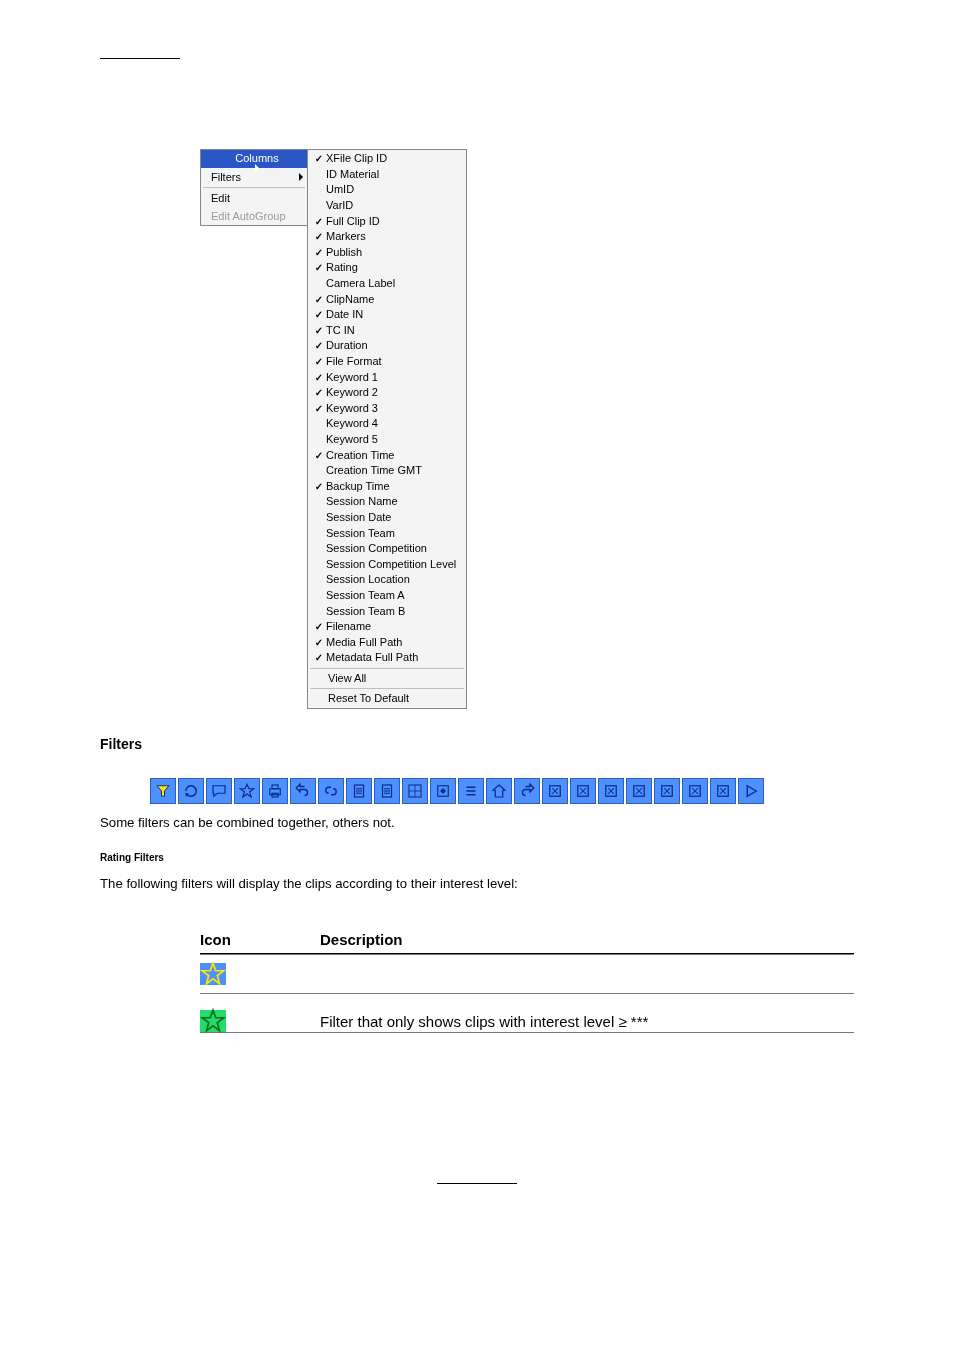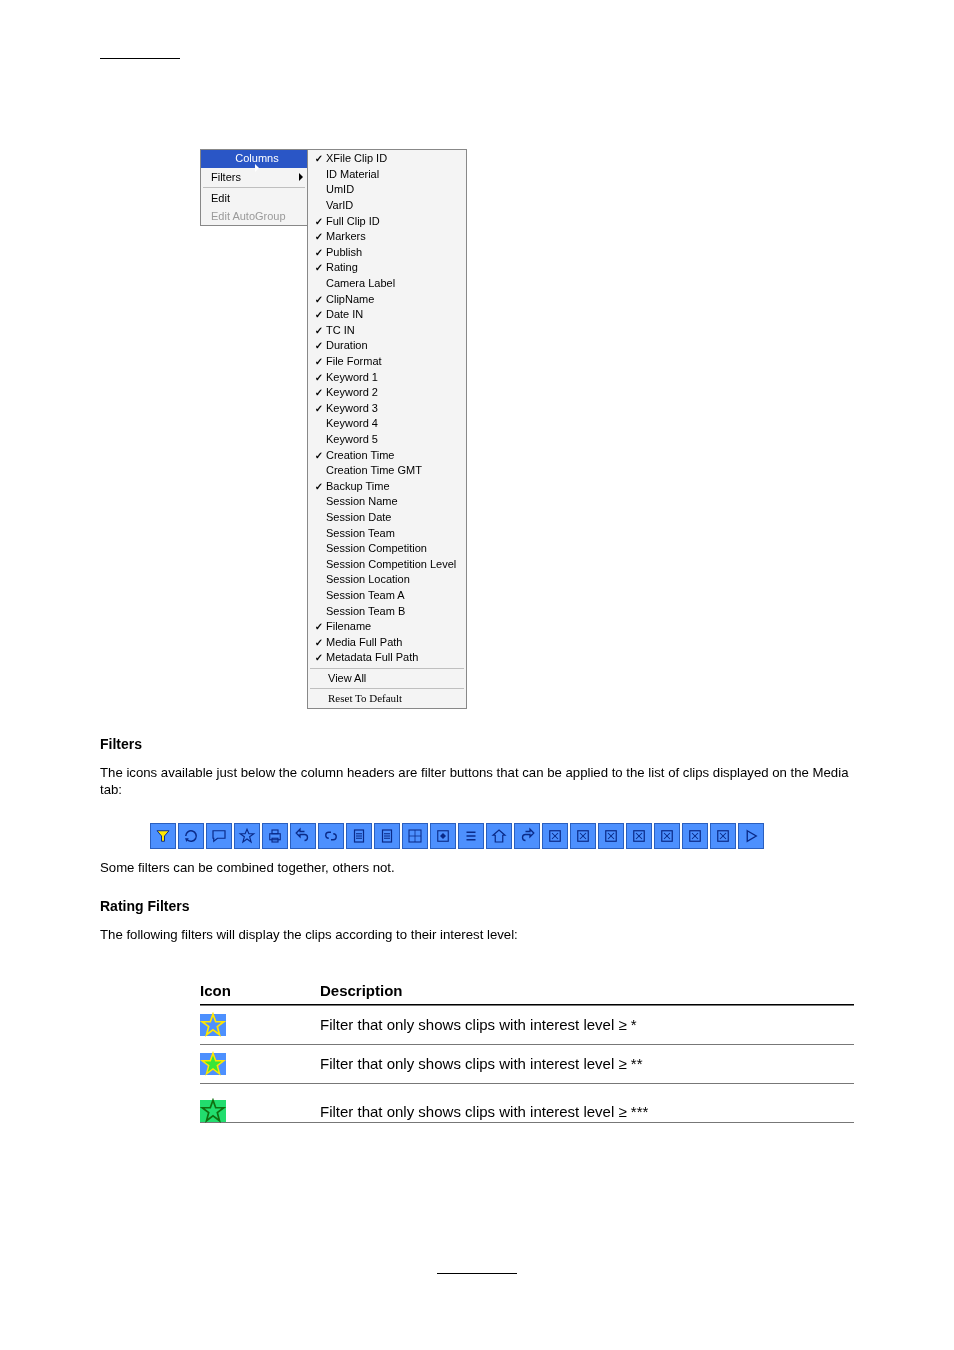--- a/index.html
+++ b/index.html
@@ -76,21 +76,21 @@
     font-size: 10px;
     font-weight: bold;
     text-align: center;
     display: inline-block;
   }
   .menu-right .sep { border-top: 1px solid #bfbfbf; margin: 2px 2px; }
 
   .prose { font-size: 13.2px; line-height: 1.35; margin-top: 24px; }
   .prose p { margin: 10px 0 0 0; }
   .h3 { font-weight: bold; font-size: 14px; margin-top: 26px; }
-  .h4 { font-weight: bold; font-size: 14px; margin-top: 20px; }
+  .h4 { font-weight: bold; font-size: 10px; margin-top: 20px; }
 
   .icon-bar {
     margin-top: 24px;
     margin-left: 50px;
     display: flex;
     gap: 2px;
   }
   .icon {
     width: 26px; height: 26px;
     background: #4d90fe;
@@ -291,28 +291,27 @@
           <span>Metadata Full Path</span>
         </div>
         <div class="sep"></div>
         <div class="row">
           <span class="ck"></span>
           <span style="padding-left: 2px;">View All</span>
         </div>
         <div class="sep"></div>
         <div class="row">
           <span class="ck"></span>
-          <span style="padding-left: 2px; font-family: Liberation Serif, serif;">Reset To Default</span>
+          <span style="padding-left: 2px;">Reset To Default</span>
         </div>
       </div>
   </div>
 
   <div class="prose">
     <div class="h3">Filters</div>
-    <p>The icons available just below the column headers are filter buttons that can be applied to the list of clips displayed on the Media tab:</p>
 
     <div class="icon-bar" id="icon-bar">
         <div class="icon">
           <svg viewBox="0 0 24 24">
             <polygon points="4,5 20,5 14,12 14,19 10,19 10,12" fill="#ffe600" stroke="#0a2a88" stroke-width="1.3"></polygon>
           </svg>
         </div>
         <div class="icon">
           <svg viewBox="0 0 24 24">
             <path d="M5 12a7 7 0 1 1 2 5" fill="none" stroke="#0a2a88" stroke-width="2"></path>
@@ -459,31 +458,20 @@
         <div class="c2">Description</div>
       </div>
       <div class="row">
         <div class="c1">
             <span class="star-box blue">
               <svg viewBox="0 0 24 24">
                 <polygon points="12,2 14.5,9 22,9 16,13.5 18,21 12,16.5 6,21 8,13.5 2,9 9.5,9" fill="none" stroke="#ffe600" stroke-width="1.6"></polygon>
               </svg>
             </span>
           </div>
-        <div class="c2">Filter that only shows clips with interest level ≥ *</div>
-      </div>
-      <div class="row">
-        <div class="c1">
-            <span class="star-box blue">
-              <svg viewBox="0 0 24 24">
-                <polygon points="12,2 14.5,9 22,9 16,13.5 18,21 12,16.5 6,21 8,13.5 2,9 9.5,9" fill="#39e639" stroke="#ffe600" stroke-width="1.4"></polygon>
-              </svg>
-            </span>
-          </div>
-        <div class="c2">Filter that only shows clips with interest level ≥ **</div>
       </div>
       <div class="row">
         <div class="c1">
             <span class="star-box green">
               <svg viewBox="0 0 24 24">
                 <polygon points="12,2 14.5,9 22,9 16,13.5 18,21 12,16.5 6,21 8,13.5 2,9 9.5,9" fill="none" stroke="#107010" stroke-width="1.6"></polygon>
               </svg>
             </span>
           </div>
         <div class="c2">Filter that only shows clips with interest level ≥ ***</div>

